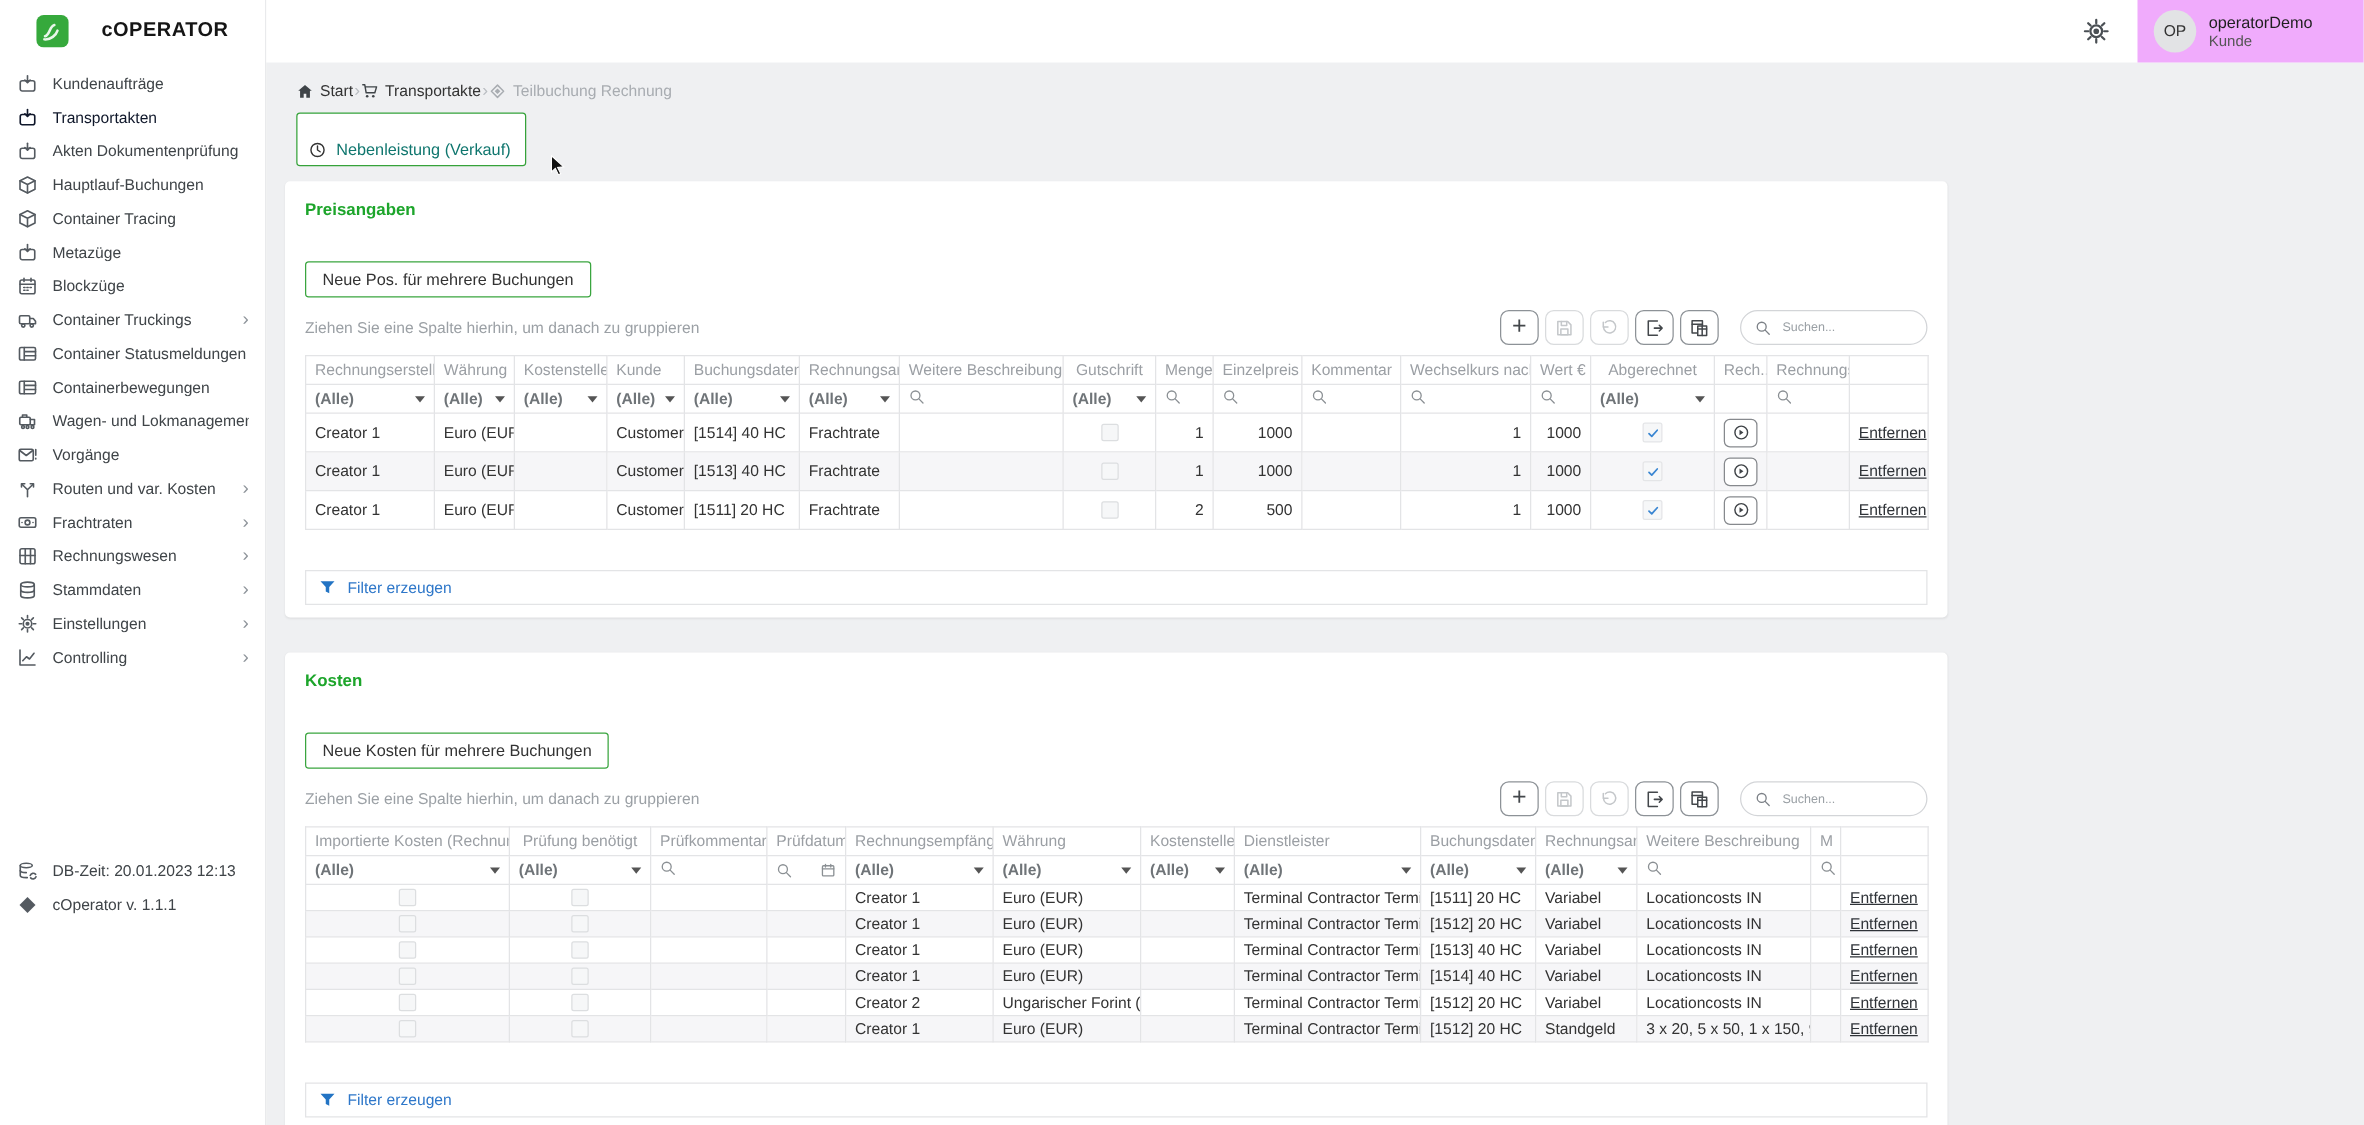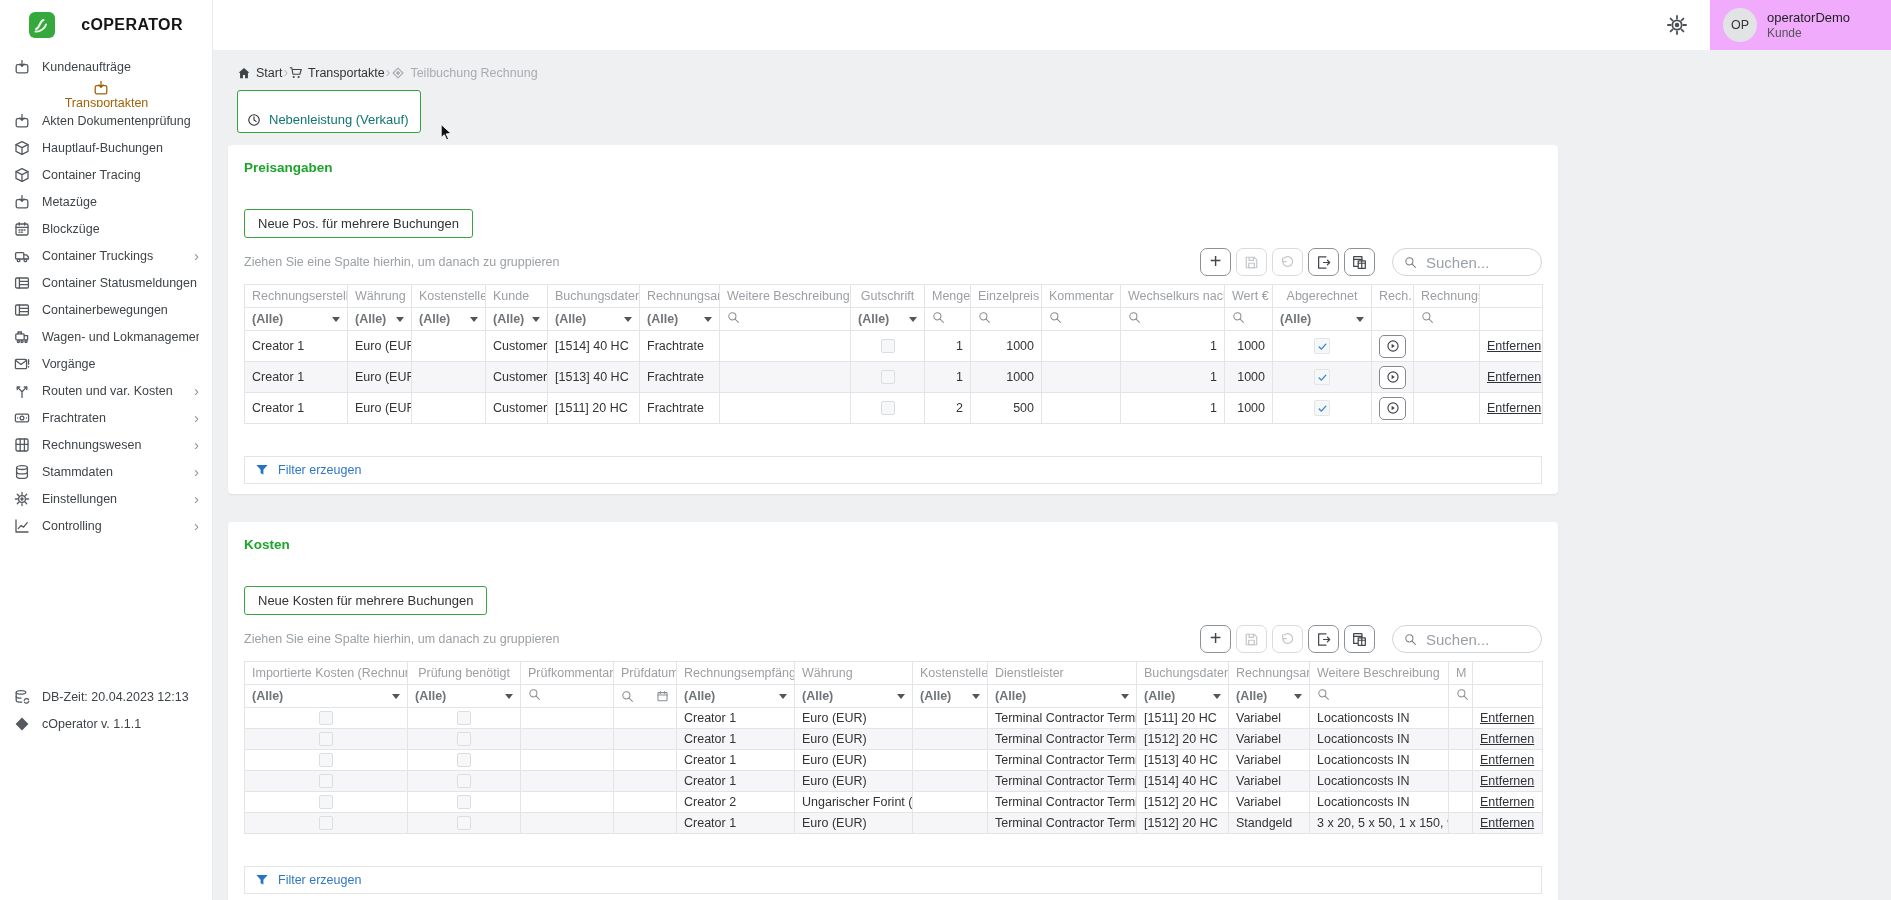--- a/index.html
+++ b/index.html
@@ -20,21 +20,21 @@
   .logo-ico { width:26px; height:26px; }
   .logo-ico svg { width:26px; height:26px; }
   .logo-text { font-weight:bold; font-size:16px; letter-spacing:.4px; color:#151515; }
   .side-menu { padding-top:3px; }
   .side-item { height:27px; display:flex; align-items:center; padding:0 13px 0 14px;
                font-size:12.5px; color:#3f4448; cursor:pointer; white-space:nowrap; }
   .side-item .ico { width:16px; height:16px; margin-right:12px; color:#545a60; flex:0 0 16px; }
   .side-item .ico svg { width:16px; height:16px; }
   .side-item .lbl { flex:1; overflow:hidden; }
   .side-item .chev { color:#8f959b; font-size:15px; line-height:1; }
-  .side-item.active, .side-item.active .ico { color:#a16207;flex-direction:column; }
+  .side-item.active, .side-item.active .ico { color:#0f172a; }
   .side-footer { margin-top:auto; padding-bottom:163px; }
   .side-footer .side-item { cursor:default; }
 
   
   .main { flex:1; display:flex; flex-direction:column; min-width:0; }
   .topbar { height:50px; flex:0 0 50px; background:#fff; display:flex; align-items:center; }
   .tb-spacer { flex:1; }
   .gear-btn { width:22px; height:22px; color:#4a4f54; margin-right:22px; cursor:pointer; }
   .gear-btn svg { width:22px; height:22px; }
   .user-block { width:181px; height:50px; background:#f0abfc; display:flex; align-items:center;
@@ -73,21 +73,21 @@
   .toolbar { display:flex; align-items:center; gap:5px; }
   .tb-btn { width:31px; height:28px; border:1px solid #8d9297; border-radius:7px; background:#fff;
             display:flex; align-items:center; justify-content:center; color:#43474b; cursor:pointer; padding:0; }
   .tb-btn svg { width:15px; height:15px; }
   .tb-btn .tb-plus { font-size:20px; line-height:1; margin-top:-2px; }
   .tb-btn.disabled { border-color:#d9dbdd; color:#c4c7ca; cursor:default; }
   .search-box { margin-left:12px; width:150px; height:28px; border:1px solid #d3d5d8; border-radius:14px;
                 background:#fff; display:flex; align-items:center; gap:7px; padding:0 11px; }
   .search-box .sico { width:13px; height:13px; color:#7c8187; flex:0 0 13px; }
   .search-box .sico svg { width:13px; height:13px; }
-  .search-box input { border:none; outline:none; flex:1; min-width:0; font-size:15px;
+  .search-box input { border:none; outline:none; flex:1; min-width:0; font-size:10px;
                       font-family:inherit; color:#333; background:transparent; }
   .search-box input::placeholder { color:#9aa0a5; }
 
   table.grid { border-collapse:collapse; table-layout:fixed; width:1298px; font-size:12.5px; }
   .grid th, .grid td { border:1px solid #e3e4e6; padding:0 7px; overflow:hidden;
                        white-space:nowrap; text-align:left; }
   .grid thead th.hlabel { height:23px; font-weight:normal; color:#9b9fa4; cursor:pointer; }
   .grid thead th.hfilter { height:23px; }
   .grid td { height:31px; color:#333; }
   .grid.compact td { height:21px; }
@@ -322,21 +322,21 @@
   <div class="side-footer" id="side-footer">
       <div class="side-item">
         <span class="ico">
           <svg viewBox="0 0 16 16" fill="none" stroke="currentColor" stroke-width="1.3" stroke-linecap="round" stroke-linejoin="round">
             <ellipse cx="7" cy="3.4" rx="4.8" ry="1.8"></ellipse>
             <path d="M2.2 3.4v8c0 .9 2.1 1.7 4.8 1.7h.8"></path>
             <path d="M2.2 7.4c0 .9 2.1 1.7 4.8 1.7"></path>
             <path d="M10.2 11.4a2.5 2.5 0 0 1 4.3-.9M14.8 12.4a2.5 2.5 0 0 1-4.3.9"></path>
           </svg>
         </span>
-        <span class="lbl">DB-Zeit: 20.04.2023 12:13</span>
+        <span class="lbl">DB-Zeit: 20.01.2023 12:13</span>
       </div>
       <div class="side-item">
         <span class="ico">
           <svg viewBox="0 0 16 16" fill="none" stroke="currentColor" stroke-width="1.3" stroke-linecap="round" stroke-linejoin="round">
             <path d="M8 1.6 14.4 8 8 14.4 1.6 8z" fill="currentColor" stroke="none"></path>
           </svg>
         </span>
         <span class="lbl">cOperator v. 1.1.1</span>
       </div>
     </div>

